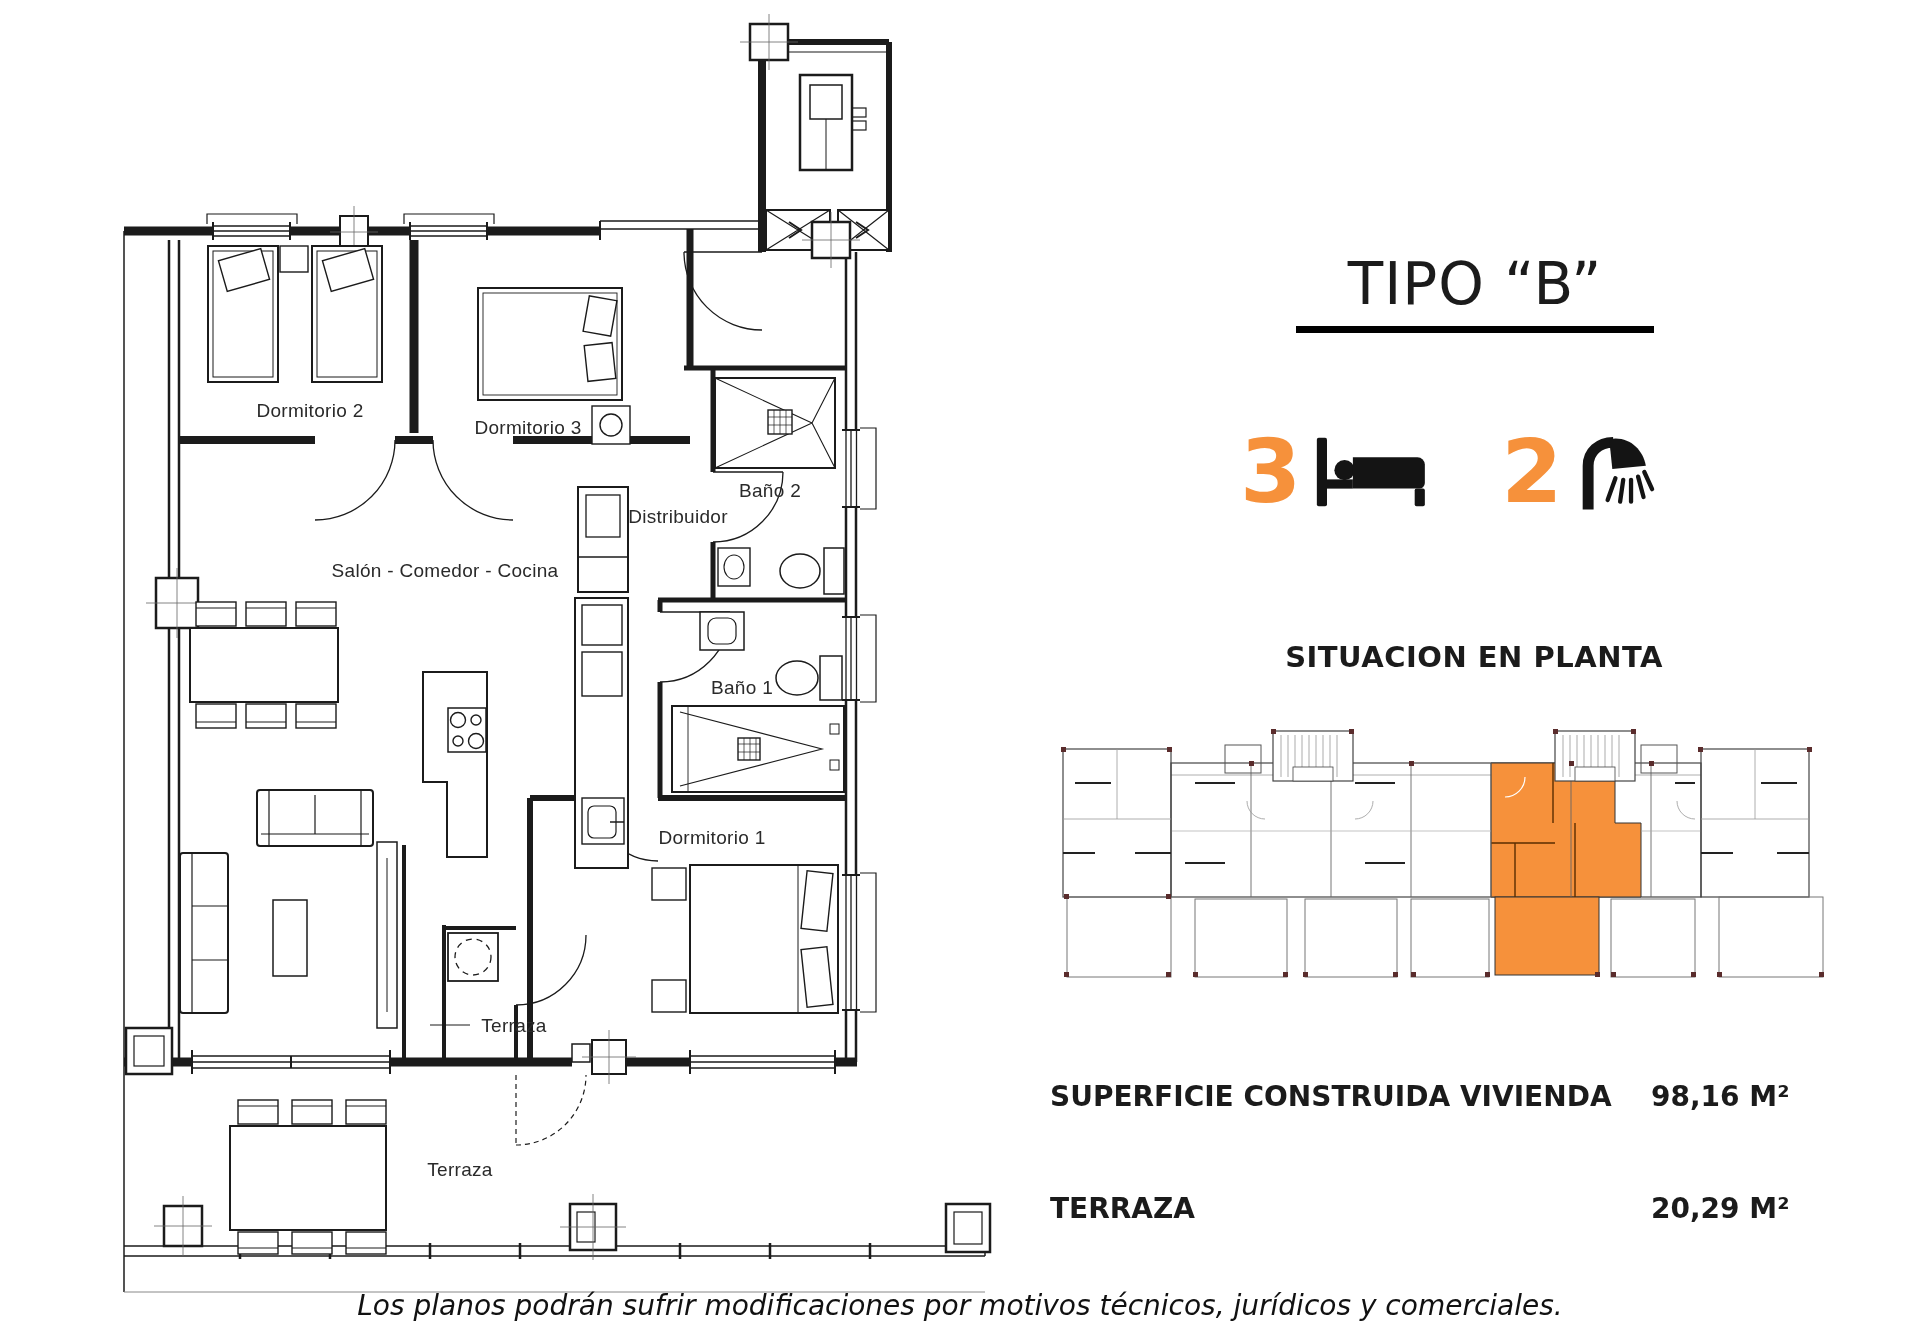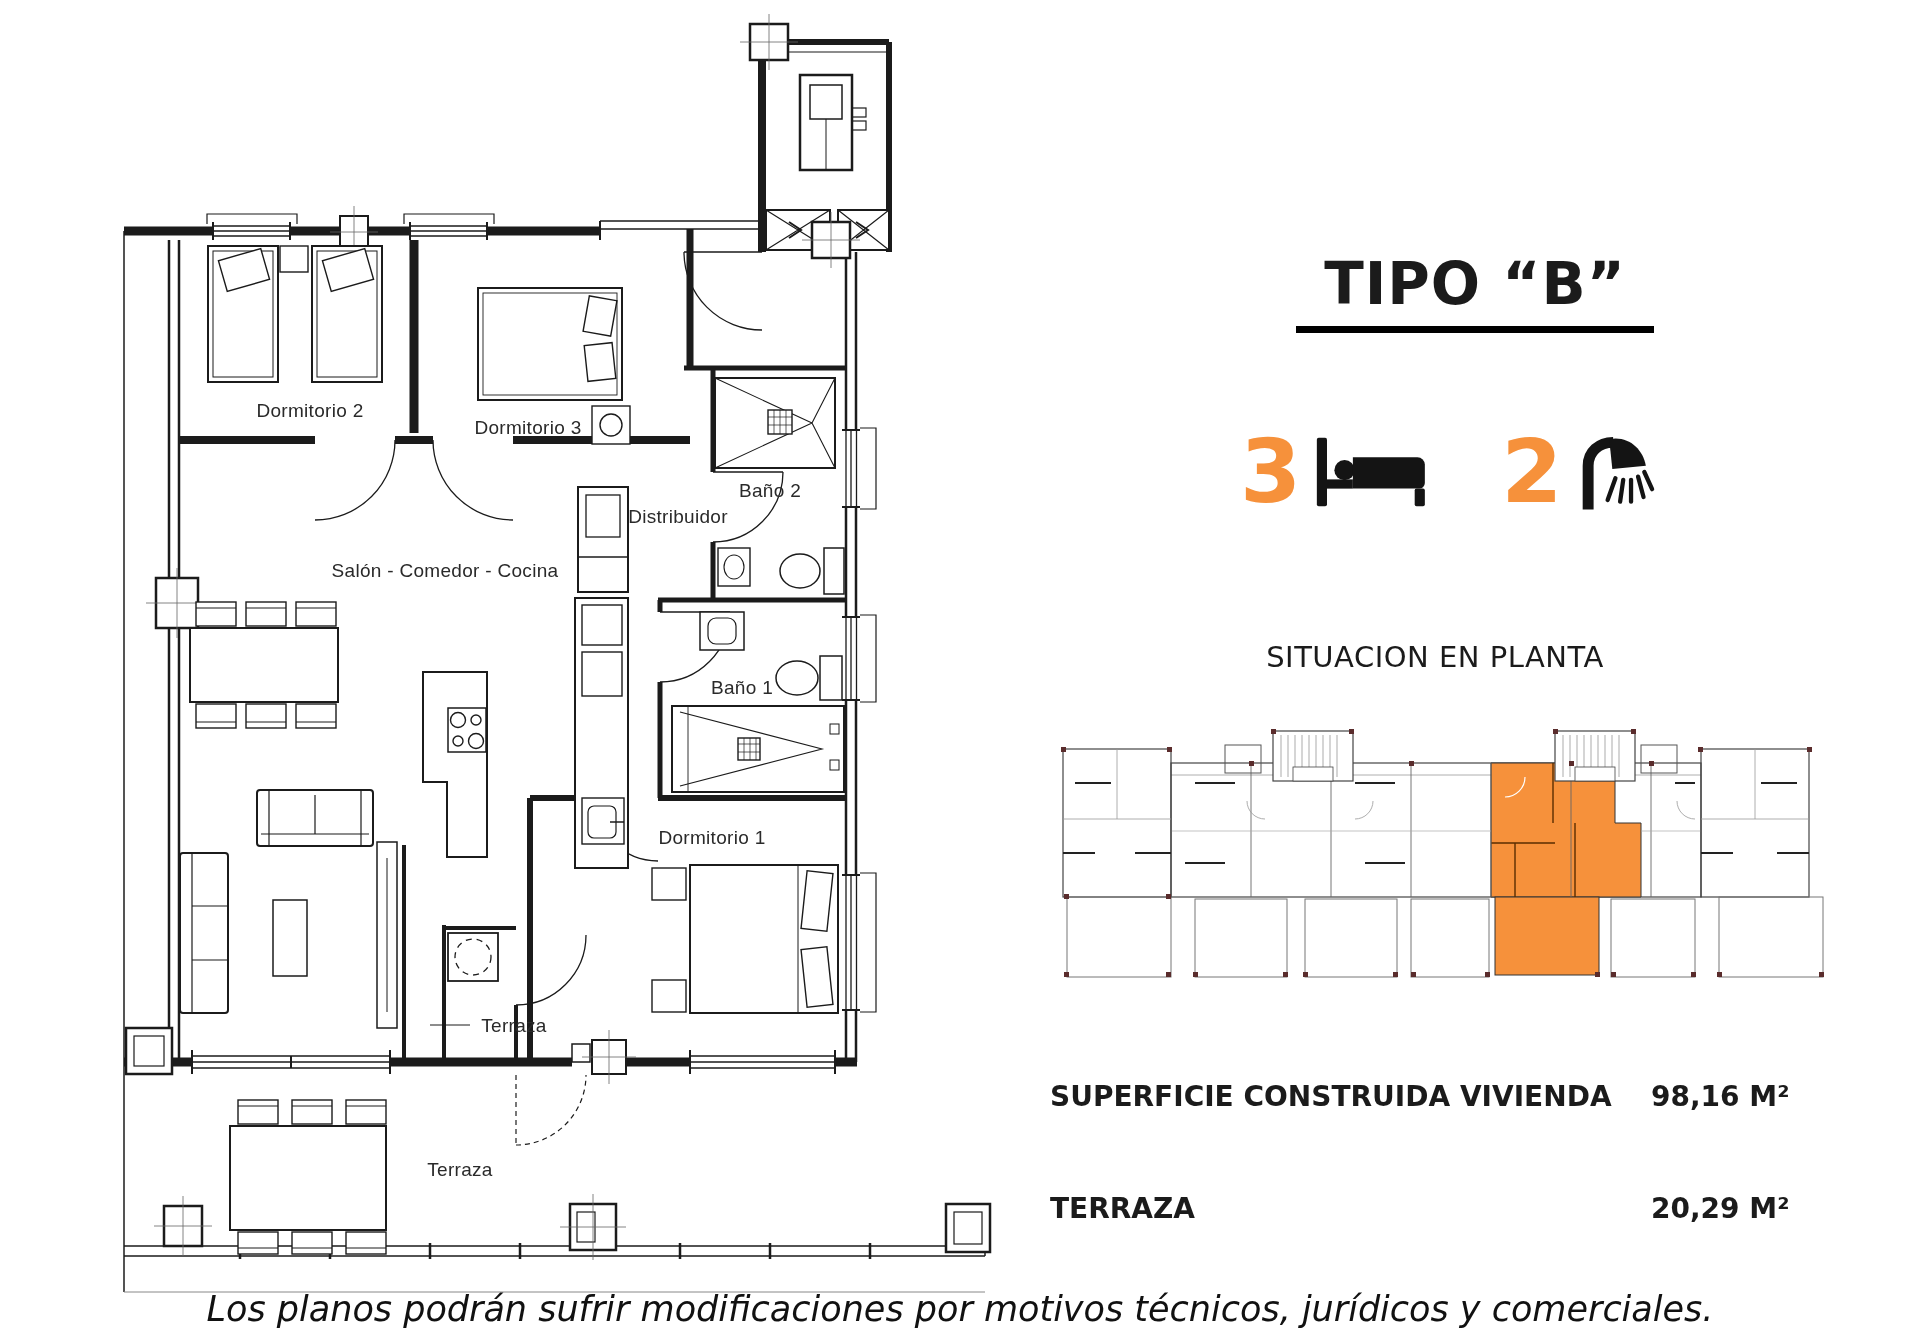--- a/index.html
+++ b/index.html
@@ -2,32 +2,32 @@
 <html><head>
 <meta charset="utf-8">
 <style>
   html,body{margin:0;padding:0;background:#fff;}
   .sheet{position:relative;width:1920px;height:1329px;background:#fff;overflow:hidden;
          font-family:"Liberation Sans",sans-serif;color:#1b1b1b;}
   .abs{position:absolute;}
   .room-label{position:absolute;transform:translate(-50%,-50%);font-size:19px;color:#2a2a2a;
               white-space:nowrap;letter-spacing:.3px;}
   .unit-title{position:absolute;left:1296px;top:250px;width:358px;text-align:center;
-              font-family:"DejaVu Sans",sans-serif;font-weight:bold;font-size:58px;
+              font-family:"DejaVu Sans",sans-serif;font-weight:normal;font-size:58px;
               letter-spacing:1px;padding-bottom:8px;border-bottom:7px solid #000;}
   .features{position:absolute;left:1240px;top:420px;height:104px;display:flex;align-items:center;}
   .count{font-family:"DejaVu Sans",sans-serif;font-weight:bold;font-size:88px;line-height:1;}
-  .situ-heading{position:absolute;left:1135px;top:640px;width:600px;text-align:center;
-                font-family:"DejaVu Sans",sans-serif;font-weight:normal;font-size:29px;letter-spacing:.5px;}
+  .situ-heading{position:absolute;left:1174px;top:640px;width:600px;text-align:center;
+                font-family:"DejaVu Sans",sans-serif;font-weight:bold;font-size:29px;letter-spacing:.5px;}
   .area-row{position:absolute;left:1050px;width:810px;display:flex;align-items:baseline;
             font-family:"DejaVu Sans",sans-serif;font-weight:bold;font-size:28px;}
   .area-row .area-label{width:564px;}
   .area-row .area-value{margin-left:37px;white-space:nowrap;}
   .footer-note{position:absolute;left:0;top:1289px;width:1920px;text-align:center;
-               font-family:"DejaVu Sans",sans-serif;font-style:italic;font-size:35px;color:#111;}
+               font-family:"DejaVu Sans",sans-serif;font-style:italic;font-size:28px;color:#111;}
   svg{display:block;}
 </style>
 </head>
 <body>
 
 <div class="sheet">
 
   <div class="abs" style="left:0;top:0;width:1000px;height:1181px;">
     <svg viewBox="0 0 1000 1329" width="1000" height="1329">
       <g stroke="#1b1b1b" fill="none" stroke-linecap="butt">

